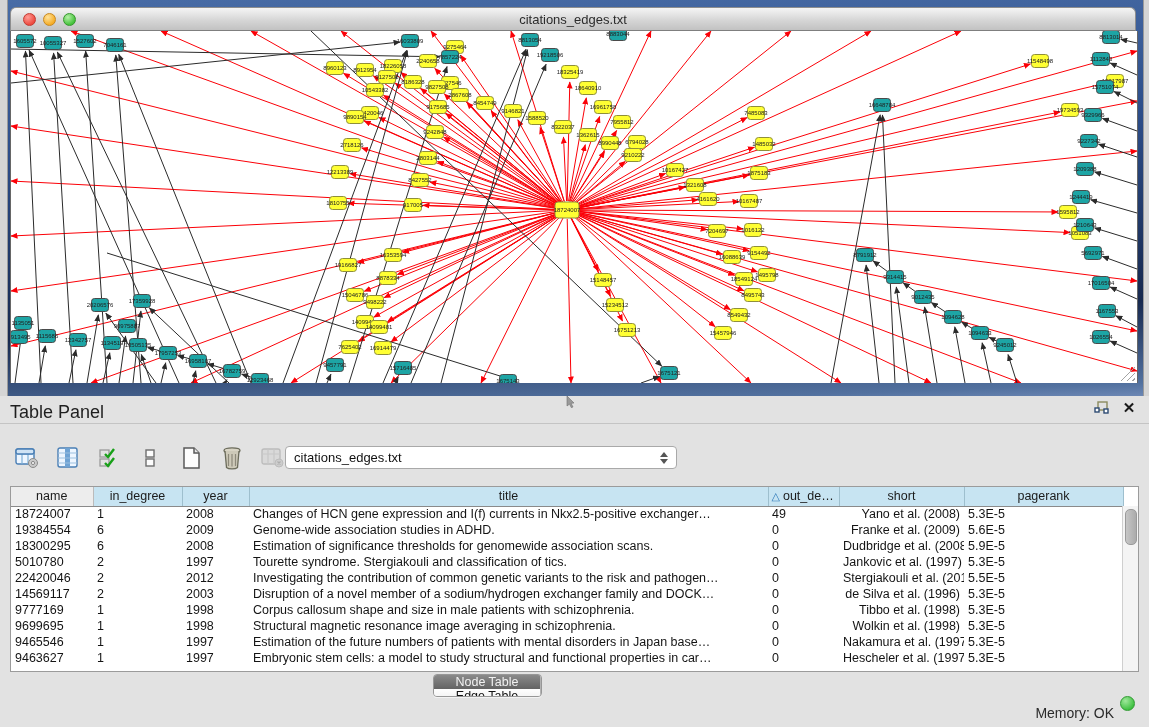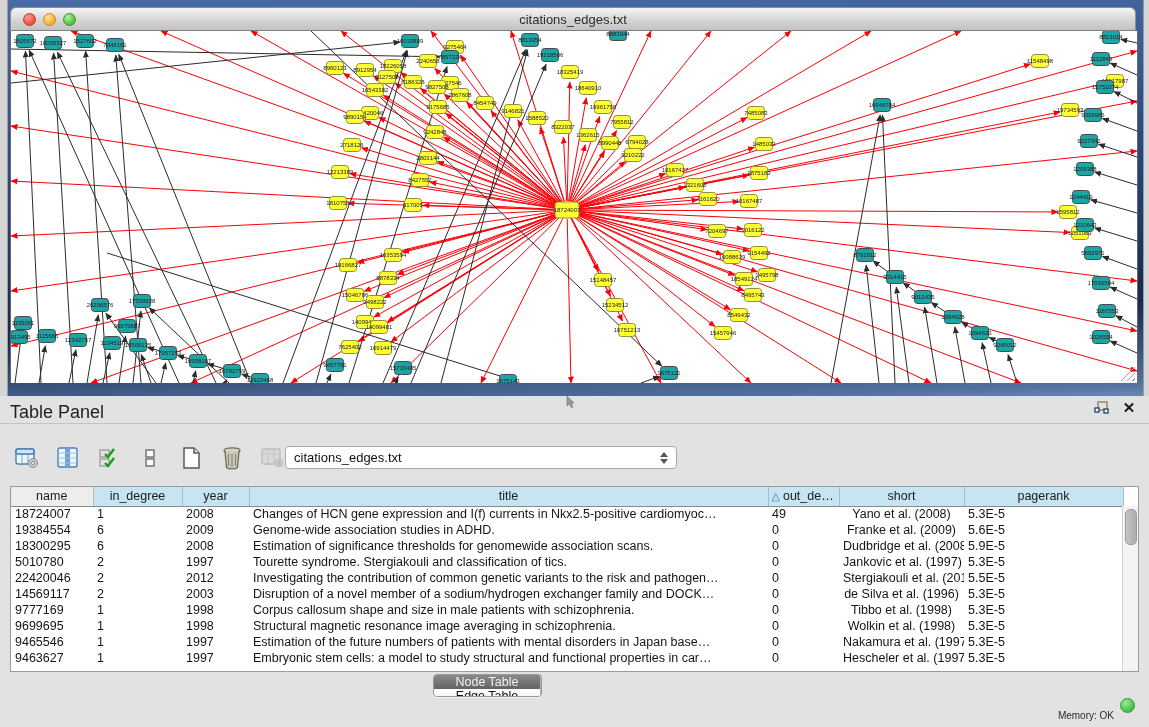--- a/index.html
+++ b/index.html
@@ -45,34 +45,34 @@
   
   .tbl-wrap{position:absolute;left:10px;top:90px;width:1129px;height:186px;background:#fff;border:1px solid #9b9b9b;box-sizing:border-box;overflow:hidden;}
   table.grid{border-collapse:collapse;table-layout:fixed;width:1112px;font-size:12.5px;}
   table.grid th{height:19px;background:#c7e4f2;border-right:1px solid #9ebfce;border-bottom:1px solid #8a8a8a;
     font-weight:normal;color:#1b1b1b;text-align:center;overflow:hidden;white-space:nowrap;padding:0 3px;box-sizing:border-box;margin-top:28px;}
   table.grid th.first{background:#ededed;border-right:1px solid #bbb;}
   table.grid th.sorted{text-align:left;}
   .sort-tri{color:#2f79b8;font-size:11px;margin-right:3px;}
   table.grid td{height:16px;padding:0 4px;color:#141414;white-space:nowrap;overflow:hidden;border:none;box-sizing:border-box;}
   td.c-name{padding-left:14px;}
-  td.c-short{text-align:center;}
+  td.c-short{text-align:right;}
   
   .vscroll{position:absolute;right:0;top:19px;bottom:0;width:15px;background:#f4f4f4;border-left:1px solid #cfcfcf;}
   .vthumb{position:absolute;left:2px;top:3px;width:10px;height:34px;border-radius:5px;background:linear-gradient(90deg,#c6c6c6,#ababab);border:1px solid #9a9a9a;}
   
   .segs{position:absolute;left:433px;top:278px;height:21px;display:inline-flex;border:1px solid #979797;border-radius:4px;overflow:hidden;
     box-shadow:0 1px 0 rgba(255,255,255,.6);flex-direction:column;}
   .seg{display:inline-flex;align-items:center;justify-content:center;font-size:12.5px;color:#111;
     background:linear-gradient(#fefefe,#ececec);border-right:1px solid #b3b3b3;padding:0 14px;}
   .seg:last-child{border-right:none;}
   .seg.sel{background:linear-gradient(#8a8a8a,#636363);color:#f1f1f1;}
   
   .statusbar{position:absolute;right:14px;bottom:6px;display:flex;align-items:center;gap:6px;}
-  .mem-label{font-size:10px;color:#2b2b2b;margin-top:20px;}
+  .mem-label{font-size:14px;color:#2b2b2b;margin-top:20px;}
   .mem-dot{width:13px;height:13px;border-radius:50%;background:radial-gradient(circle at 35% 30%,#9fe89b,#3cbf3e 75%);border:1px solid #2f9b31;}
   
   .cursor{position:absolute;left:566px;top:396px;width:10px;height:12px;color:#8a8a8a;font-size:10px;}
 </style>
 </head>
 <body>
 
 <div class="desktop">
   <div class="edge-strip left"></div>
   <div class="edge-strip right"></div>
@@ -589,21 +589,21 @@
             <th class="sorted"><span class="sort-tri">△</span>out_de…</th>
             <th>short</th>
             <th>pagerank</th>
           </tr>
         </thead>
       <tbody>
           <tr>
             <td class="c-name">18724007</td>
             <td class="c-in_degree">1</td>
             <td class="c-year">2008</td>
-            <td class="c-title">Changes of HCN gene expression and I(f) currents in Nkx2.5-positive cardiomyoc…</td>
+            <td class="c-title">Changes of HCN gene expression and I(f) currents in Nkx2.5-positive exchanger…</td>
             <td class="c-out_degree">49</td>
             <td class="c-short">Yano et al. (2008)</td>
             <td class="c-pagerank">5.3E-5</td>
           </tr>
           <tr>
             <td class="c-name">19384554</td>
             <td class="c-in_degree">6</td>
             <td class="c-year">2009</td>
             <td class="c-title">Genome-wide association studies in ADHD.</td>
             <td class="c-out_degree">0</td>

